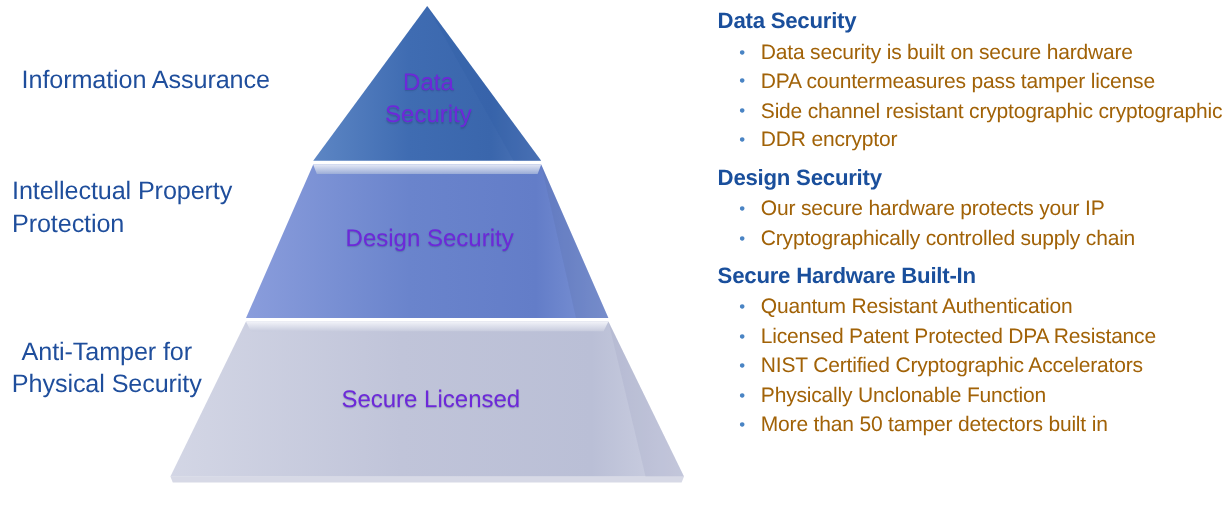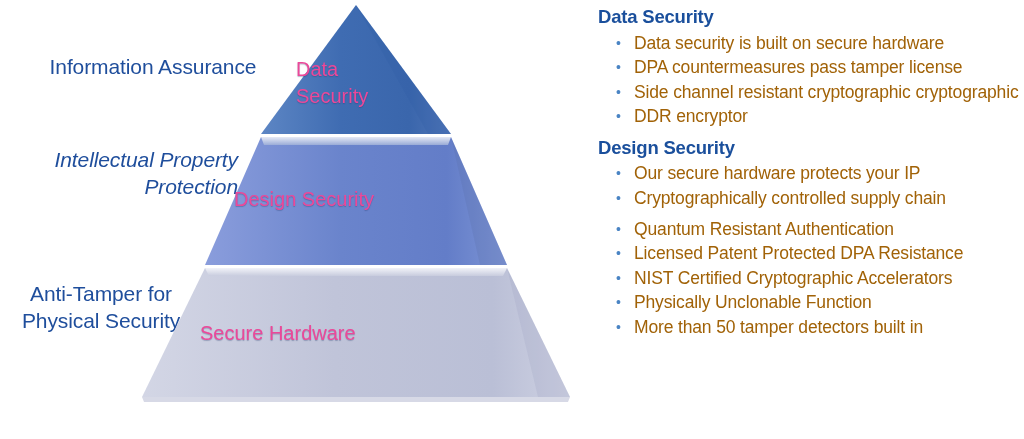--- a/index.html
+++ b/index.html
@@ -25,40 +25,40 @@
 
   
   .left-label {
     position: absolute;
     color: #1f4e9c;
     font-size: 21px;
     line-height: 1.28;
     letter-spacing: -0.1px;
     white-space: pre-line;
   }
-  #label-ia  { left: 18px;  top: 54px;  width: 270px; text-align: center; }
-  #label-ipp { left: 10px;  top: 147px; width: 228px; text-align: right; font-style: italic; }
-  #label-at  { left: 12px;   top: 281px; width: 178px; text-align: center; }
+  #label-ia  { left: 18px;  top: 54px;  width: 270px; }
+  #label-ipp { left: 10px;  top: 147px; width: 228px; text-align: left; }
+  #label-at  { left: 0px;   top: 281px; width: 178px; text-align: center; }
 
   
   #pyramid {
     position: absolute;
     left: 128px;
     top: 0px;
     width: 456px;
     height: 410px;
   }
   #pyramid svg { display: block; overflow: visible; }
 
   .tier-label {
     position: absolute;
-    color: #ec4899;
+    color: #6d28d9;
     font-size: 20px;
     line-height: 1.35;
-    text-align: left;
+    text-align: center;
     white-space: pre-line;
     text-shadow: 0 1px 1px rgba(40,60,110,.35);
   }
   #tier-text-0 { left: 168px; top: 56px;  width: 122px; }
   #tier-text-1 { left: 106px; top: 186px; width: 248px; }
   #tier-text-2 { left: 72px;  top: 320px; width: 318px; }
 
   
   #right-col {
     position: absolute;
@@ -153,21 +153,21 @@
       <polygon points="228,5 323,134 133,134" fill="url(#gTop)"></polygon>
 
       <polygon points="228,5 323,134 300,134" fill="#2f5ba3" opacity="0.22"></polygon>
       <polygon points="323,137 379,265 352,265" fill="#53679f" opacity="0.20"></polygon>
       <polygon points="379,268 442,397 410,397" fill="#9aa0bd" opacity="0.22"></polygon>
     </svg>
 
     <div class="tier-label" id="tier-text-0">Data
 Security</div>
     <div class="tier-label" id="tier-text-1">Design Security</div>
-    <div class="tier-label" id="tier-text-2">Secure Hardware</div>
+    <div class="tier-label" id="tier-text-2">Secure Licensed</div>
   </div>
 
   <div id="right-col">
 
     <div class="sec-block">
       <div class="sec-heading">Data Security</div>
       <ul class="bullets">
         <li class="bullet-row">
           <span class="bullet-dot">•</span>
           <span class="bullet-text">Data security is built on secure hardware</span>
@@ -195,20 +195,21 @@
           <span class="bullet-text">Our secure hardware protects your IP</span>
         </li>
         <li class="bullet-row">
           <span class="bullet-dot">•</span>
           <span class="bullet-text">Cryptographically controlled supply chain</span>
         </li>
       </ul>
     </div>
 
     <div class="sec-block">
+      <div class="sec-heading">Secure Hardware Built-In</div>
       <ul class="bullets">
         <li class="bullet-row">
           <span class="bullet-dot">•</span>
           <span class="bullet-text">Quantum Resistant Authentication</span>
         </li>
         <li class="bullet-row">
           <span class="bullet-dot">•</span>
           <span class="bullet-text">Licensed Patent Protected DPA Resistance</span>
         </li>
         <li class="bullet-row">

